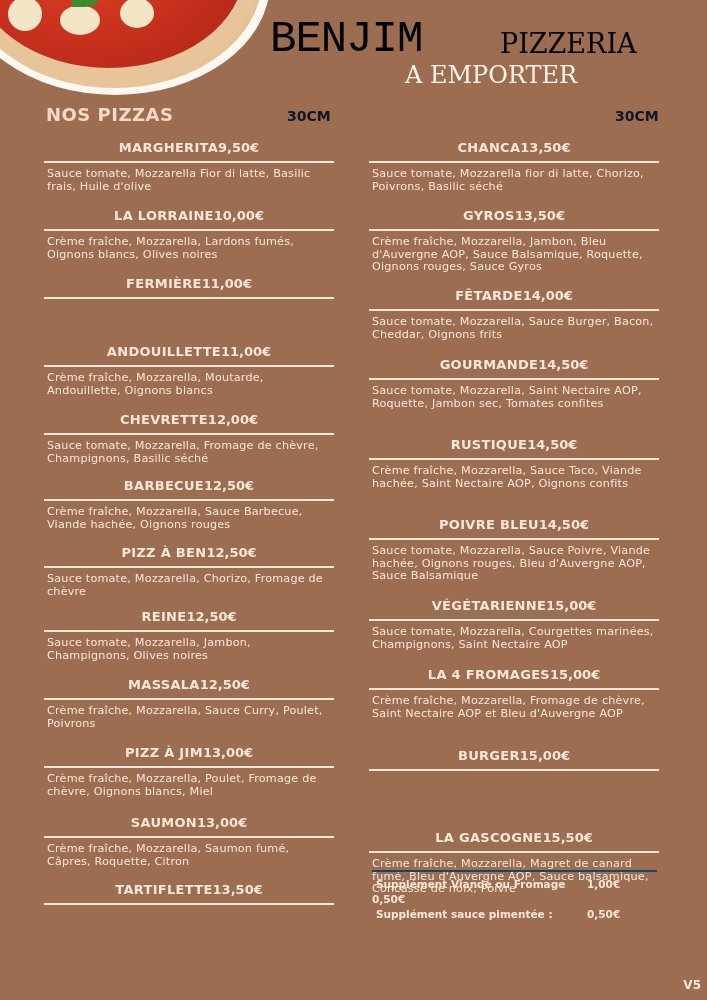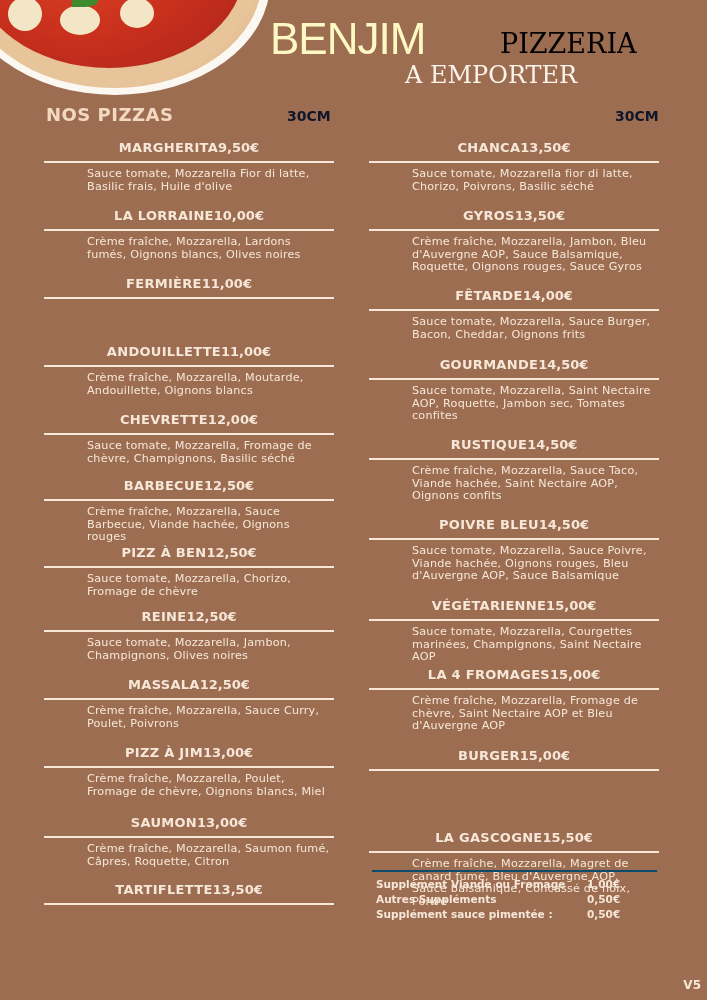--- a/index.html
+++ b/index.html
@@ -26,22 +26,22 @@
     position: absolute; left: 14px; top: 0; width: 270px; height: 198px;
     border-radius: 50%;
     background: radial-gradient(ellipse at 40% 30%, #e0492a 0%, #c9301d 55%, #a8231a 100%);
   }
   .cheese { position: absolute; background: #f3e6c6; border-radius: 50%; }
   .basil { position: absolute; background: #3f8a2c; border-radius: 50% 0 50% 0; }
 
   .brand { position: absolute; left: 270px; top: 14px; }
   .brand-name {
     position: absolute; left: 0; top: 0;
-    font-family: Liberation Sans, sans-serif;
-    font-size: 44px; letter-spacing: -1px; color: #fef9c3;
+    font-family: Liberation Mono, monospace;
+    font-size: 44px; letter-spacing: -1px; color: #000000;
     white-space: nowrap;
   }
   .brand-sub1 {
     position: absolute; left: 230px; top: 14px;
     font-family: "DejaVu Serif", serif;
     font-size: 27px; color: #000000; white-space: nowrap;
   }
   .brand-sub2 {
     position: absolute; left: 135px; top: 47px;
     font-family: "DejaVu Serif", serif;
@@ -64,21 +64,20 @@
   .item-head {
     display: flex; justify-content: center; align-items: baseline;
     padding: 0 2px 6px 2px;
     border-bottom: 2px solid #f6e7d8;
   }
   .item-name { font-size: 13px; font-weight: bold; letter-spacing: 0.3px; }
   .item-price { font-size: 13px; font-weight: bold; }
   .item-desc {
     font-size: 11.2px; line-height: 12.5px; padding: 5px 2px 0 3px;
     letter-spacing: 0.2px;
-    margin-left: 40px;
   }
 
   .supplements {
     position: absolute; left: 372px; top: 870px; width: 285px;
     border-top: 2px solid #0c4a6e; padding-top: 5px;
   }
   .supp-row { display: flex; font-size: 10.5px; font-weight: bold; line-height: 15px; }
   .supp-label { width: 215px; padding-left: 4px; }
   .supp-price { }
   .version {
@@ -262,21 +261,20 @@
       <div class="item-desc">Crème fraîche, Mozzarella, Magret de canard fumé, Bleu d'Auvergne AOP, Sauce balsamique, Concassé de noix, Poivre</div>
     </div>
   </div>
 
 <div class="supplements" id="supplements">
     <div class="supp-row">
       <span class="supp-label">Supplément Viande ou Fromage</span>
       <span class="supp-price">1,00€</span>
     </div>
     <div class="supp-row">
-      <span class="supp-label">Autres Suppléments</span>
       <span class="supp-price">0,50€</span>
     </div>
     <div class="supp-row">
       <span class="supp-label">Supplément sauce pimentée :</span>
       <span class="supp-price">0,50€</span>
     </div>
   </div>
 
 <div class="version">V5</div>
 

